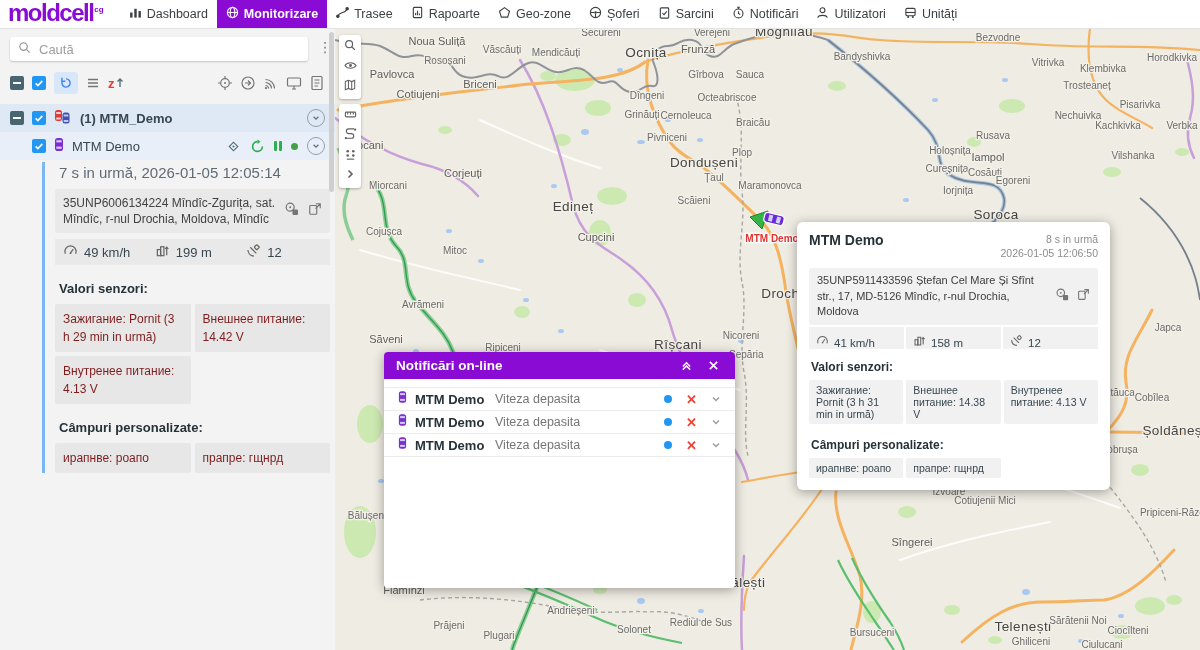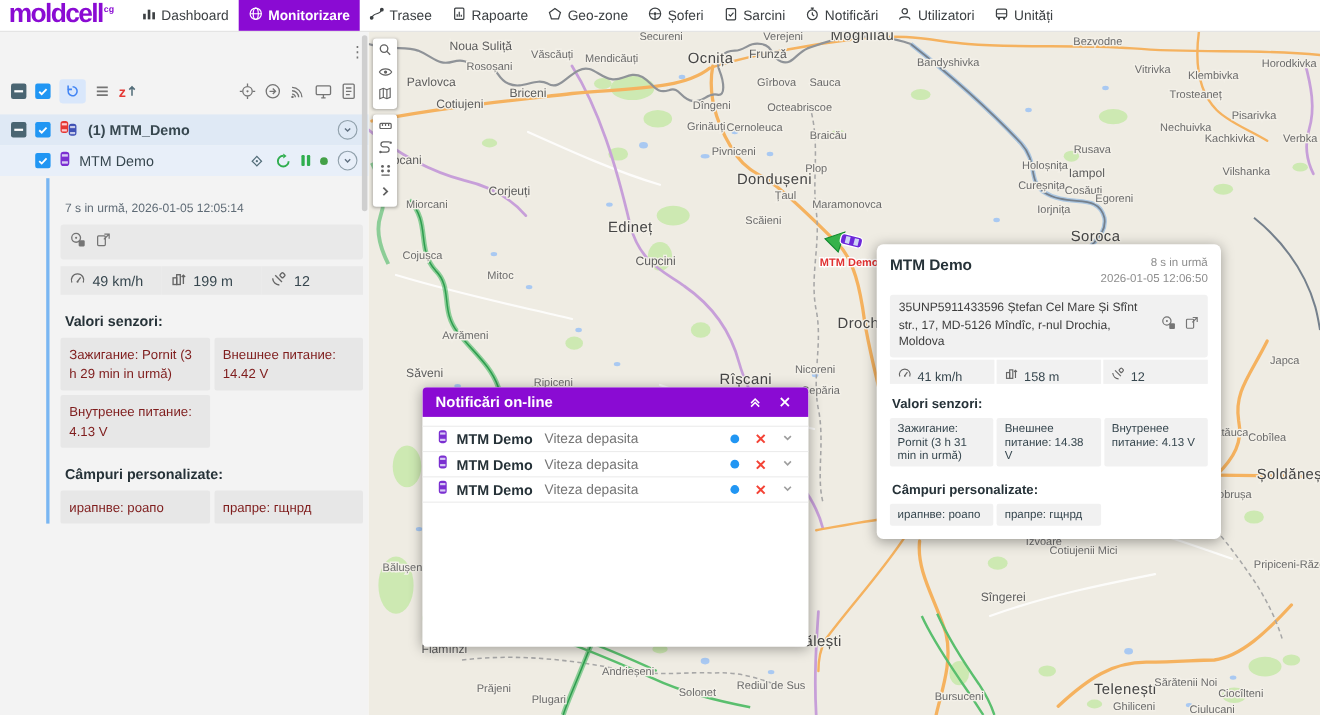--- a/index.html
+++ b/index.html
@@ -36,21 +36,21 @@
     box-sizing:border-box;gap:8px;font-size:13px;color:#37474f;}
   .row-group{top:76px;background:#dfe9f5;font-weight:bold;}
   .row-unit{top:104px;background:#e8eff9;}
   .expander{margin-left:auto;width:16px;height:16px;border-radius:50%;border:1px solid #90a0ab;color:#607080;
     display:flex;align-items:center;justify-content:center;font-size:9px;cursor:pointer;flex:0 0 auto;}
   .unit-icons{margin-left:auto;display:flex;gap:9px;align-items:center;}
   .gdot{width:7px;height:7px;border-radius:50%;background:#43a047;}
   .pause{display:flex;gap:2px;} .pause i{width:3px;height:10px;background:#2fae4e;border-radius:1px;}
   .details{position:absolute;left:42px;top:134px;width:288px;border-left:3px solid #79b6f2;
     padding:2px 0 0 10px;box-sizing:border-box;}
-  .d-time{font-size:11px;color:#5f6b76;margin:20px 0 8px 4px;}
+  .d-time{font-size:15px;color:#5f6b76;margin:0 0 8px 4px;}
   .d-card{background:#e9e9e9;border-radius:3px;padding:6px 8px;font-size:12px;color:#424242;
     display:flex;align-items:center;gap:8px;line-height:1.35;}
   .d-card .txt{flex:1;}
   .d-stats{display:flex;gap:0;margin-top:6px;align-items:center;}
   .d-stats .cell{flex:1;background:#e9e9e9;height:26px;display:flex;align-items:center;gap:6px;
     padding:0 8px;font-size:13px;color:#37474f;}
   .d-title{font-weight:bold;font-size:13px;color:#263238;margin:16px 0 8px 4px;}
   .chips{display:grid;grid-template-columns:1fr 1fr;gap:4px;}
   .chip{background:#e7e7e7;border-radius:2px;padding:6px 8px;font-size:12px;color:#7f1d1d;line-height:1.5;}
   .sb-scroll{position:absolute;right:1px;top:4px;width:5px;height:160px;background:#cfcfcf;border-radius:3px;}
@@ -177,20 +177,27 @@
             <rect x="2" y="2.5" width="10" height="8" rx="1.5"></rect>
             <path d="M2 7h10"></path>
             <circle cx="4.5" cy="11.8" r="1.1" fill="currentColor" stroke="none"></circle>
             <circle cx="9.5" cy="11.8" r="1.1" fill="currentColor" stroke="none"></circle>
           </svg></span>
       <span>Unități</span>
     </div>
   </header>
 
   <aside class="sidebar">
+    <div class="searchbar">
+      <span><svg width="13" height="13" viewBox="0 0 14 14" fill="none" stroke="#9e9e9e" stroke-width="1.4">
+            <circle cx="6" cy="6" r="4"></circle>
+            <path d="M9 9l3.5 3.5"></path>
+          </svg></span>
+      <input type="text" placeholder="Caută" style="">
+    </div>
     <div class="kebab">⋮</div>
 
     <div class="s-toolbar">
       <span class="cb ind"></span>
       <span class="cb chk">
           <svg width="10" height="10" viewBox="0 0 12 12" fill="none" stroke="#fff" stroke-width="2">
             <path d="M2 6.5l2.7 2.7L10 3.5"></path>
           </svg>
         </span>
       <span class="refresh-btn">
@@ -304,20 +311,21 @@
             <svg width="8" height="8" viewBox="0 0 10 10" fill="none" stroke="currentColor" stroke-width="1.6">
               <path d="M2 3.5l3 3 3-3"></path>
             </svg>
           </span>
       </span>
     </div>
 
     <div class="details">
       <div class="d-time">7 s in urmă, 2026-01-05 12:05:14</div>
       <div class="d-card">
+        <span class="txt">35UNP6006134224 Mîndîc-Zgurița, sat. Mîndîc, r-nul Drochia, Moldova, Mîndîc</span>
         <span><svg width="16" height="16" viewBox="0 0 16 16" fill="none" stroke="#757575" stroke-width="1.2">
               <circle cx="6.2" cy="6.2" r="4"></circle>
               <circle cx="6.2" cy="6.2" r="1" fill="#757575" stroke="none"></circle>
               <rect x="8.5" y="8.5" width="5.5" height="5.5" rx="1" fill="#757575" stroke="none"></rect>
             </svg></span>
         <span><svg width="14" height="14" viewBox="0 0 16 16" fill="none" stroke="#757575" stroke-width="1.3">
               <rect x="2" y="4" width="8" height="10" rx="1"></rect>
               <path d="M9 2h5v5M14 2L8.5 7.5"></path>
             </svg></span>
       </div>

